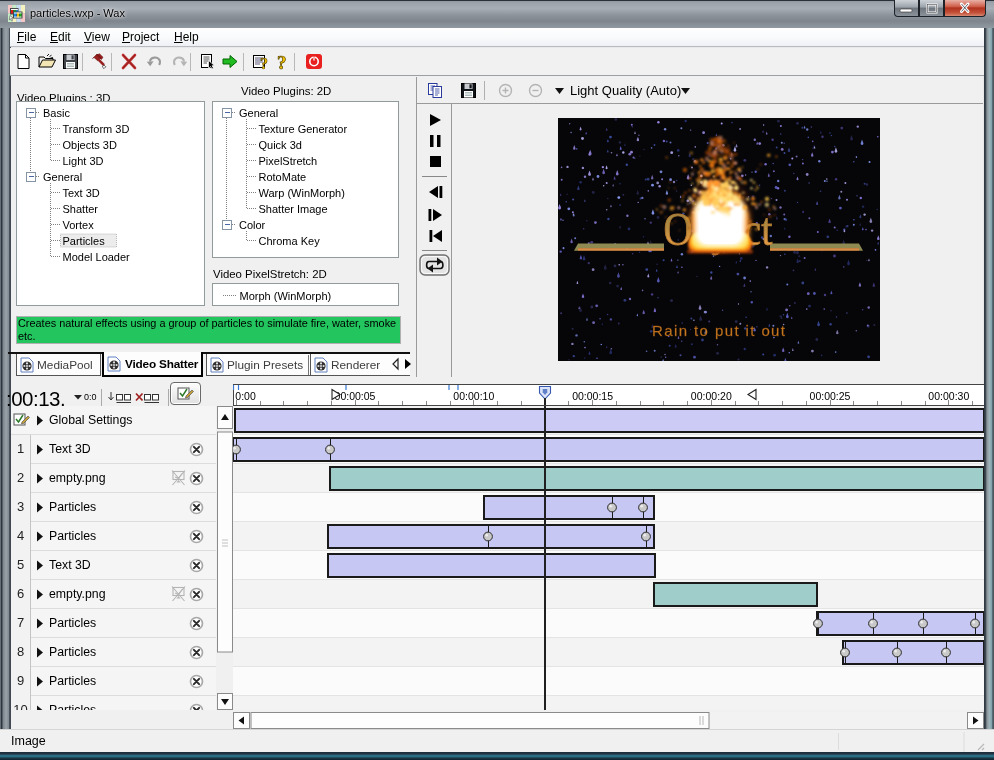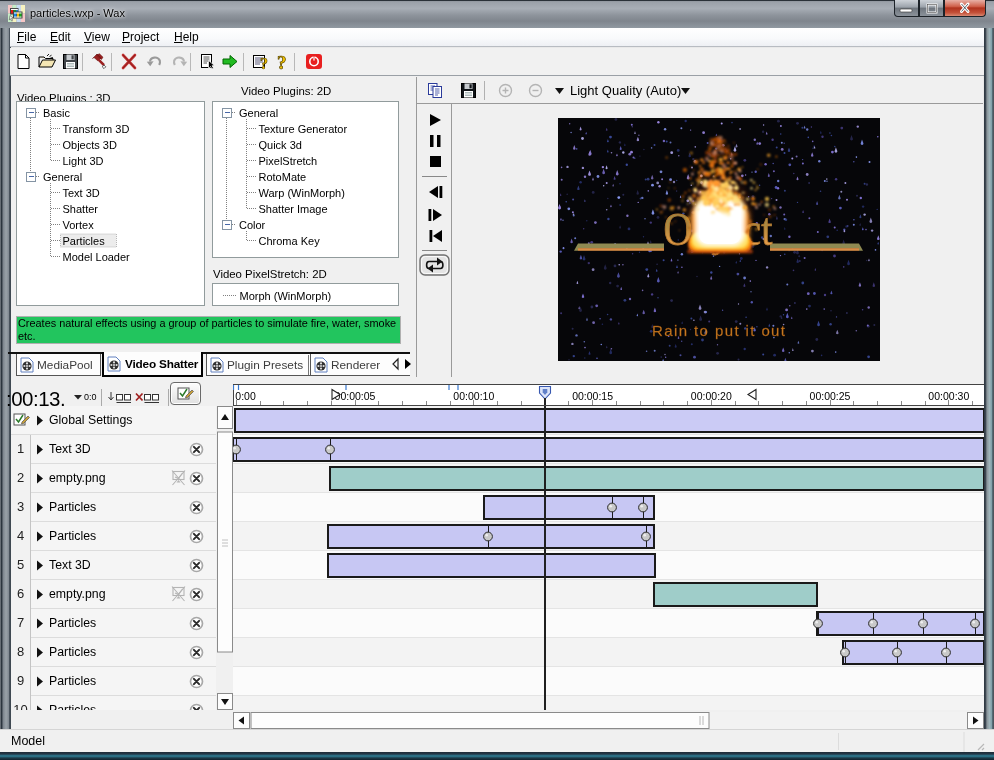--- a/index.html
+++ b/index.html
@@ -1658,19 +1658,19 @@
 <rect x="0" y="0" width="751" height="17" fill="#f2f2f2"></rect>
 <rect x="0.5" y="0.5" width="16" height="16" fill="#fdfdfd" stroke="#8a8a8a"></rect>
 <path d="M5.5 8.5 L11 4.5 V12.5 Z" fill="#111"></path>
 <rect x="18" y="0.5" width="458" height="16" fill="#fdfdfd" stroke="#8a8a8a"></rect>
 <path d="M467 4 V13 M470 4 V13" stroke="#b8b8b8" stroke-width="1"></path>
 <rect x="734.5" y="0.5" width="16" height="16" fill="#fdfdfd" stroke="#8a8a8a"></rect>
 <path d="M745.5 8.5 L740 4.5 V12.5 Z" fill="#111"></path>
 </svg>
   </div>
 <div class="abs" id="statusbar">
-    <span style="position:absolute;left:11px;top:4px;">Model</span>
+    <span style="position:absolute;left:11px;top:4px;">Image</span>
     <div style="position:absolute;left:838px;top:3px;width:1px;height:17px;background:#dcdcdc;"></div>
     <svg style="position:absolute;left:962px;top:2px" width="24" height="20" viewBox="0 0 24 20">
       <path d="M2 0 V20" stroke="#dcdcdc" stroke-width="1"></path>
       <path d="M20 18 L22 16 M16 18 L22 12" stroke="#b8b8b8" stroke-width="1.2" fill="none"></path>
     </svg>
   </div>
 
 </body></html>

